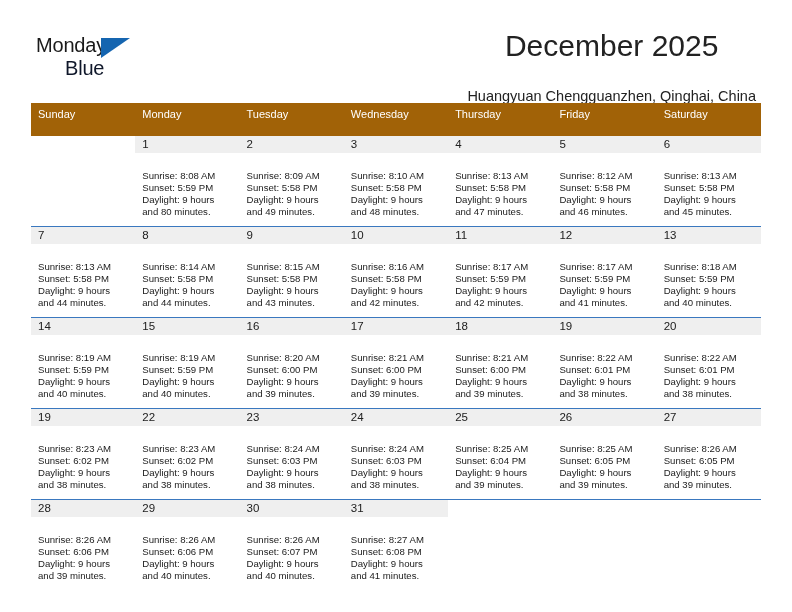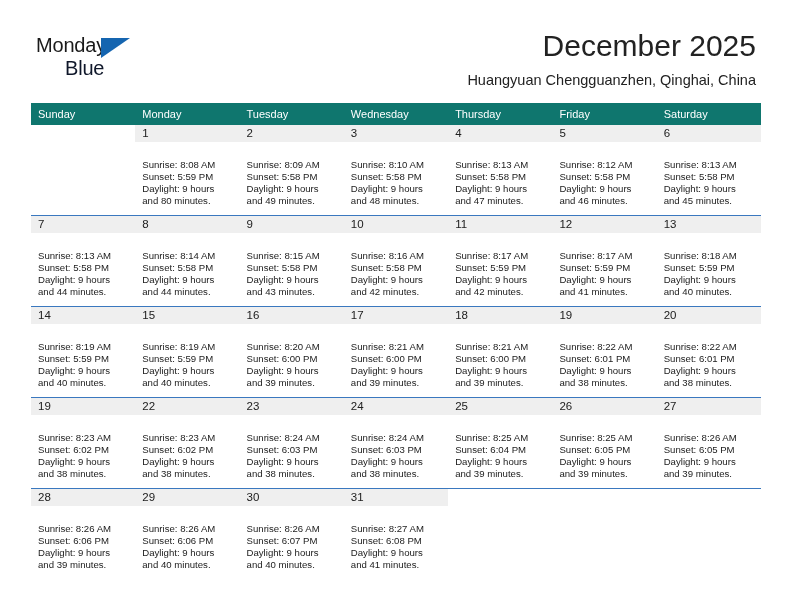--- a/index.html
+++ b/index.html
@@ -60,55 +60,55 @@
     font-size: 20px;
     letter-spacing: -0.2px;
     color: #0f172a;
     font-family: "Liberation Sans", sans-serif;
   }
 
   .title-block {
     position: absolute;
     right: 36px;
     top: 28px;
-    text-align: right;
+    text-align: center;
   }
   .cal-title {
     font-size: 30px;
     font-weight: normal;
     color: #222222;
     line-height: 36px;
     white-space: nowrap;
   }
   .cal-subtitle {
     font-size: 14.5px;
     color: #222222;
     line-height: 20px;
-    margin-top: 6px;
+    margin-top: 22px;
     white-space: nowrap;
   }
 
   
   .calendar {
     position: absolute;
     left: 31px;
     top: 103px;
     width: 730px;
     border-collapse: collapse;
     table-layout: fixed;
   }
   .calendar col { width: 104.28px; }
 
   thead th {
-    background: #0f766e;
+    background: #a16207;
     color: #ffffff;
     font-size: 11px;
     font-weight: normal;
     text-align: left;
-    padding: 5px 0 5px 7px;
+    padding: 5px 0 16px 7px;
     height: 12px;
     border: none;
   }
 
   .week-row > td {
     padding: 0;
     vertical-align: top;
     border-top: 1.4px solid #3a78bf;
   }
   .week-row.first > td { border-top: none; }

